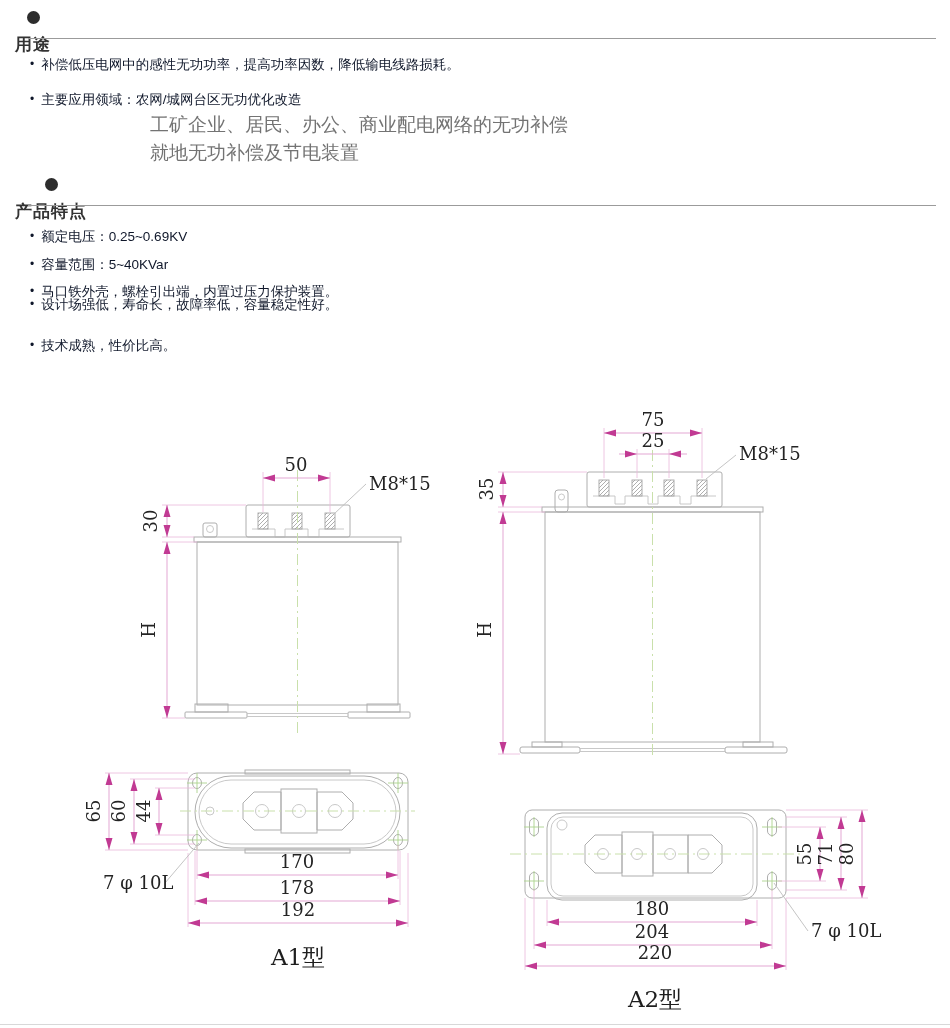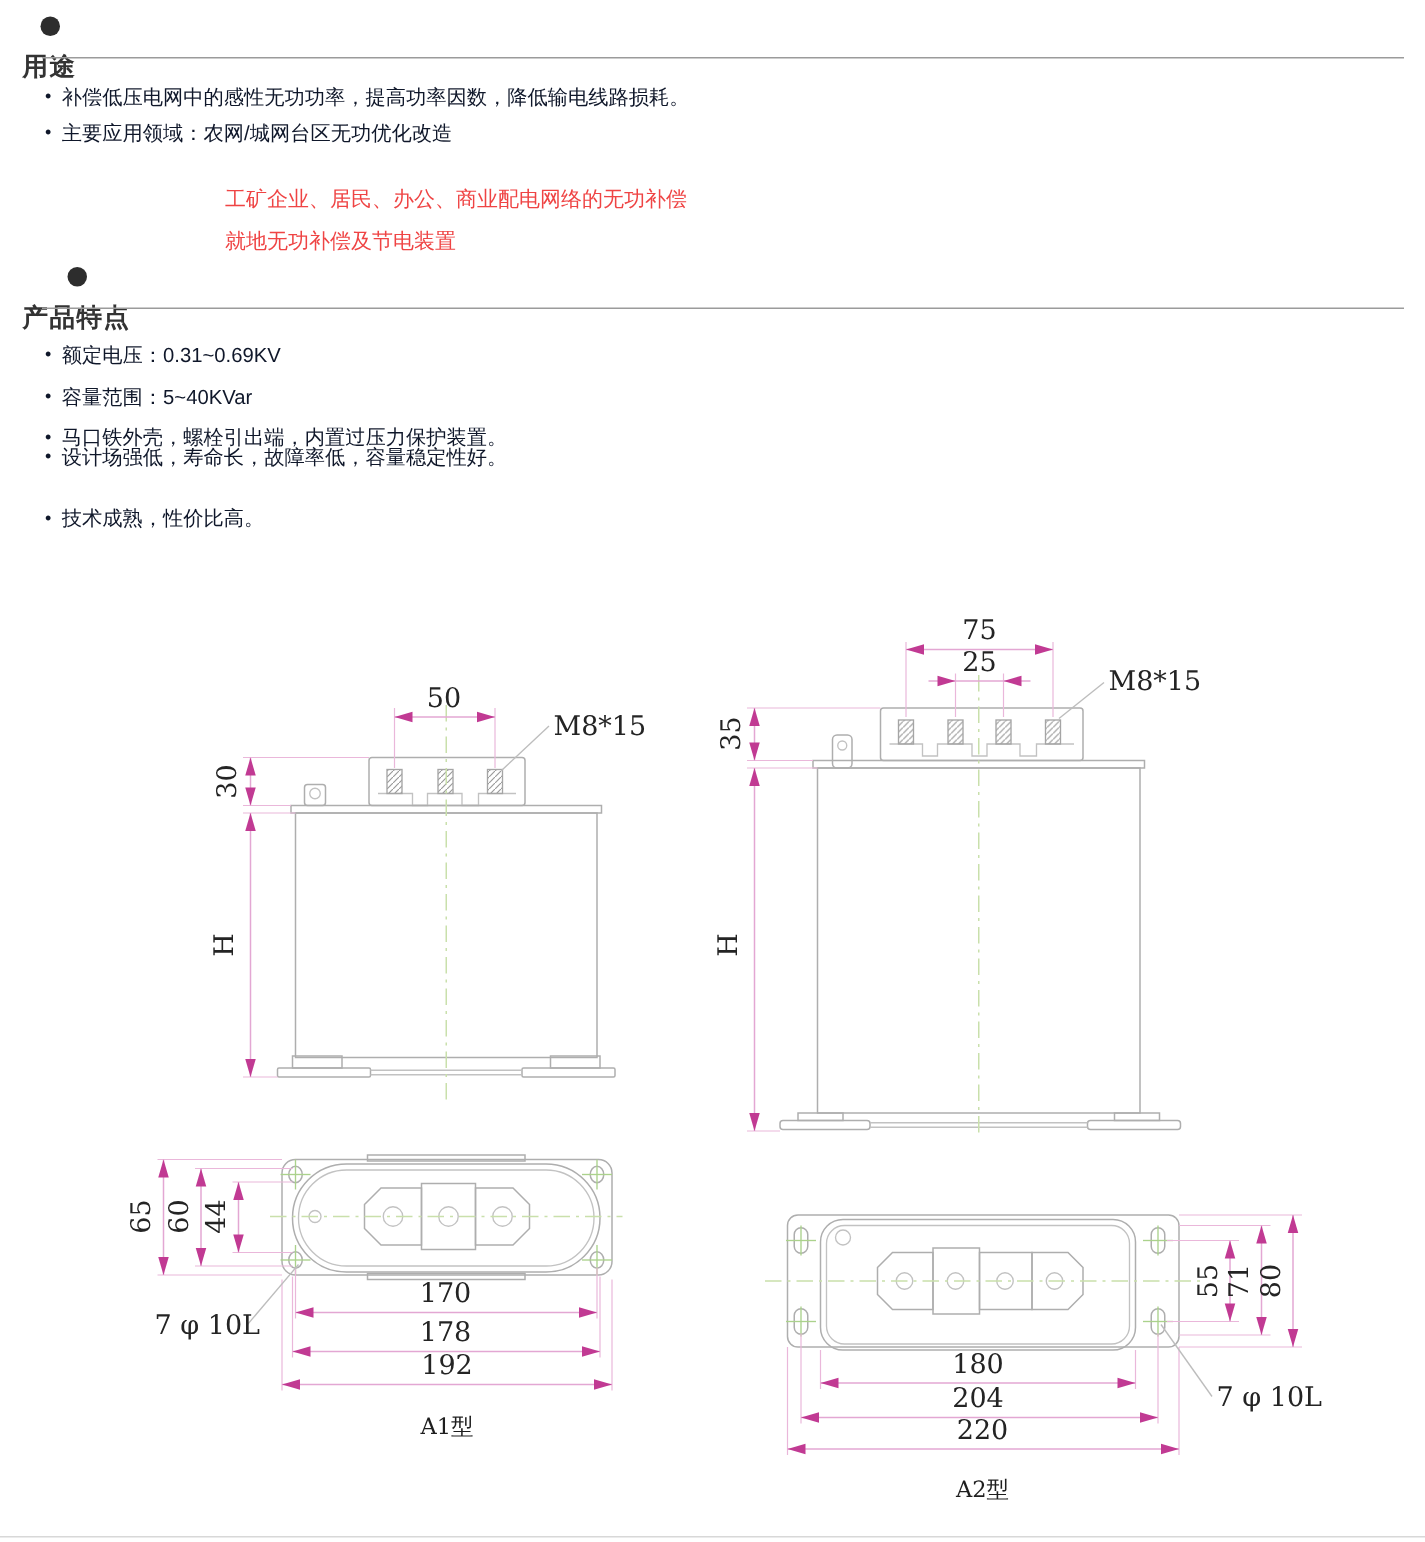--- a/index.html
+++ b/index.html
@@ -4,23 +4,23 @@
 <style>
   html,body{margin:0;padding:0;background:#ffffff;}
   .page{position:relative;width:950px;height:1028px;background:#fff;overflow:hidden;
         font-family:"Liberation Sans",sans-serif;color:#3c3c3c;}
   .sec-head{position:absolute;display:flex;align-items:center;gap:9px;flex-direction:column;}
   .sec-dot{width:13px;height:13px;border-radius:50%;background:#2d2d2d;flex:0 0 auto;}
   .sec-title{font-size:17px;font-weight:bold;color:#333;margin:0;letter-spacing:1px;}
   .rule{position:absolute;left:28px;width:908px;height:1px;background:#9b9b9b;}
   .bullet{position:absolute;left:30px;font-size:13.5px;color:#0f172a;white-space:nowrap;}
   .bullet::before{content:"•";margin-right:7px;font-size:12px;position:relative;top:-1px;}
-  .cont-line{position:absolute;left:150px;font-size:14px;color:#ef4444;white-space:nowrap;margin-top:12px;}
+  .cont-line{position:absolute;left:150px;font-size:19px;color:#737373;white-space:nowrap;}
   .caption{position:absolute;width:110px;text-align:center;
-           font-family:"DejaVu Serif","Liberation Serif",serif;font-size:15px;color:#1e1e1e;}
+           font-family:"DejaVu Serif","Liberation Serif",serif;font-size:23px;color:#1e1e1e;}
   .footer-line{position:absolute;left:0;top:1024px;width:950px;height:1px;background:#d8d8d8;}
   svg{position:absolute;overflow:visible;}
   
   .ol{stroke:#aeaeae;stroke-width:1;fill:none;}
   .ol2{stroke:#c2c2c2;stroke-width:0.9;fill:none;}
   .stud{stroke:#a5a5a5;stroke-width:0.9;}
   .cl{stroke:#c9e0ab;stroke-width:1;fill:none;stroke-dasharray:11 4 2 4;}
   .ch{stroke:#abd28c;stroke-width:0.9;}
   .dl{stroke:#e3a7d3;stroke-width:1;fill:none;}
   .ext{stroke:#eab7da;stroke-width:0.8;}
@@ -32,31 +32,31 @@
 
 <div class="page">
 
   <div class="sec-head" style="left:15px;top:11px;">
     <span class="sec-dot"></span>
     <h2 class="sec-title">用途</h2>
   </div>
   <div class="rule" style="top:38px;"></div>
 
   <div class="bullet" style="top:56px;">补偿低压电网中的感性无功功率，提高功率因数，降低输电线路损耗。</div>
-  <div class="bullet" style="top:80px;">主要应用领域：农网/城网台区无功优化改造</div>
+  <div class="bullet" style="top:91px;">主要应用领域：农网/城网台区无功优化改造</div>
   <div class="cont-line" style="top:112px;">工矿企业、居民、办公、商业配电网络的无功补偿</div>
   <div class="cont-line" style="top:140px;text-align:right;">就地无功补偿及节电装置</div>
 
   <div class="sec-head" style="left:15px;top:178px;">
     <span class="sec-dot"></span>
     <h2 class="sec-title">产品特点</h2>
   </div>
   <div class="rule" style="top:205px;"></div>
 
-  <div class="bullet" style="top:228px;">额定电压：0.31~0.69KV</div>
+  <div class="bullet" style="top:228px;">额定电压：0.25~0.69KV</div>
   <div class="bullet" style="top:256px;">容量范围：5~40KVar</div>
   <div class="bullet" style="top:283px;">马口铁外壳，螺栓引出端，内置过压力保护装置。</div>
   <div class="bullet" style="top:296px;">设计场强低，寿命长，故障率低，容量稳定性好。</div>
   <div class="bullet" style="top:337px;">技术成熟，性价比高。</div>
 
   <svg style="left:90px;top:418px;" width="340" height="330" viewBox="0 0 340 330">
     <defs>
       <marker id="arw1" markerUnits="userSpaceOnUse" markerWidth="14" markerHeight="9" refX="13" refY="4.5" orient="auto-start-reverse">
         <path d="M13,4.5 L1,1 L1,8 Z" fill="#c13a93"></path>
       </marker>

